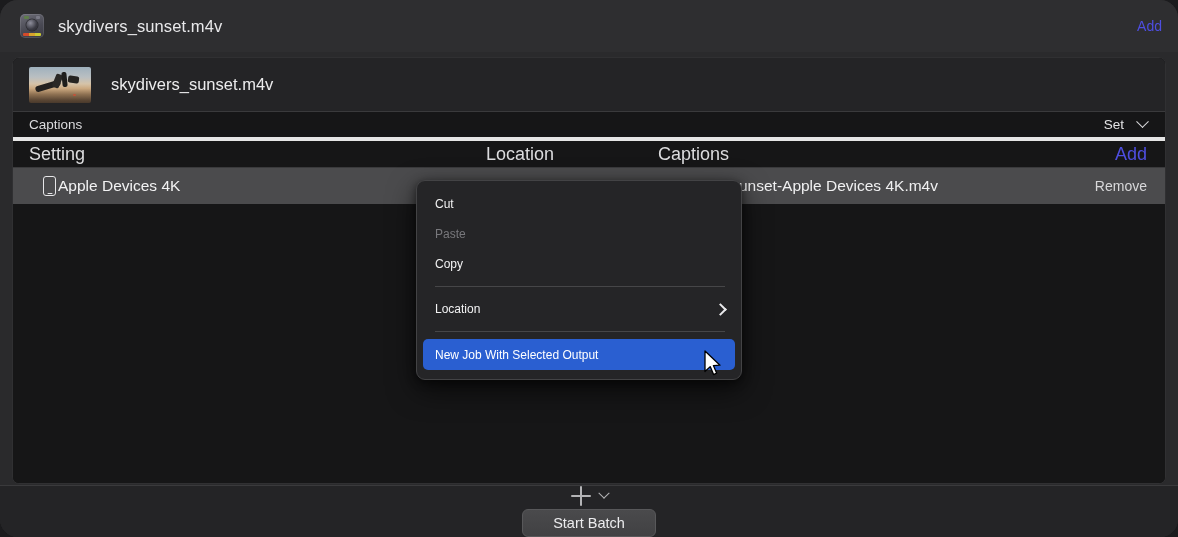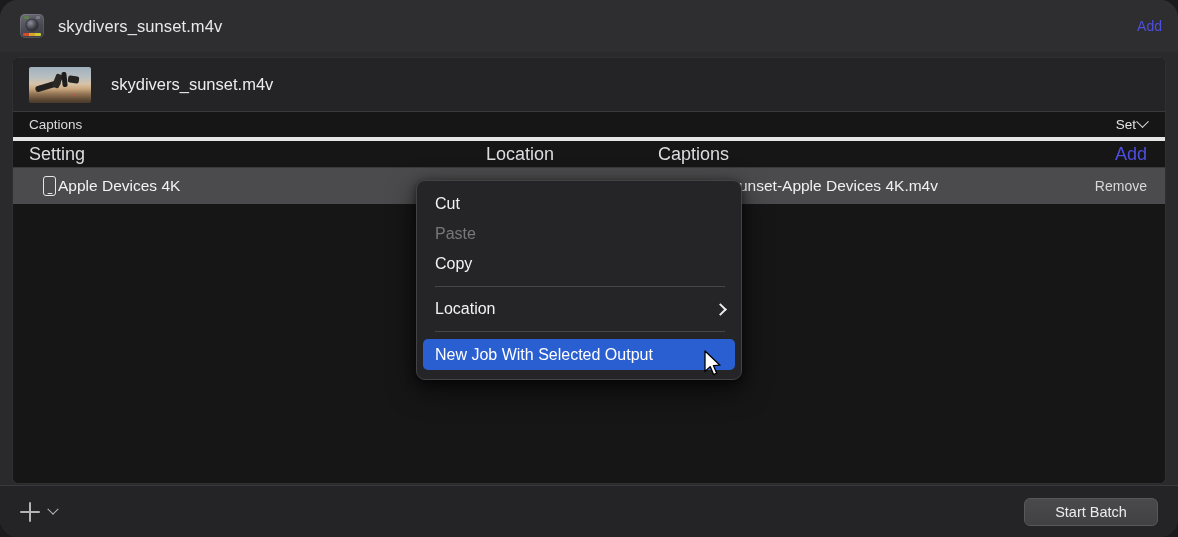--- a/index.html
+++ b/index.html
@@ -176,21 +176,21 @@
     border-bottom: 4px solid #e5e5e5;
   }
   .captions-label {
     color: #dcdcde;
     font-size: 13.5px;
   }
   .bar-spacer { flex: 1 1 auto; }
   .set-control {
     display: flex;
     align-items: center;
-    gap: 2px;
+    gap: 14px;
     color: #e4e4e6;
     font-size: 13.5px;
     cursor: default;
   }
   .chev-down {
     display: inline-block;
     width: 9px; height: 9px;
     border-right: 1.8px solid #d8d8da;
     border-bottom: 1.8px solid #d8d8da;
     transform: rotate(45deg) translate(-2px,-2px);
@@ -266,20 +266,21 @@
   .bottombar {
     position: absolute;
     left: 0; bottom: 0;
     width: 1178px;
     height: 52px;
     background: #242426;
     border-top: 1px solid #3a3a3c;
     display: flex;
     align-items: center;
     padding: 0 20px;
+    flex-direction: column;
   }
   .add-job {
     display: flex;
     align-items: center;
     gap: 9px;
     cursor: default;
   }
   .plus-glyph {
     position: relative;
     width: 20px; height: 20px;
@@ -328,21 +329,21 @@
     padding: 8px 0 9px 0;
     box-shadow: 0 10px 28px rgba(0,0,0,0.62), 0 2px 8px rgba(0,0,0,0.5);
     z-index: 40;
   }
   .ctx-item {
     height: 30px;
     display: flex;
     align-items: center;
     padding: 0 16px 0 18px;
     color: #f2f2f3;
-    font-size: 16px;
+    font-size: 12px;
     cursor: default;
     position: relative;
   }
   .ctx-item.disabled { color: #78787c; }
   .ctx-item.highlight {
     background: #2a5fd1;
     color: #ffffff;
     margin: 0 6px;
     border-radius: 5px;
     padding-left: 12px;

